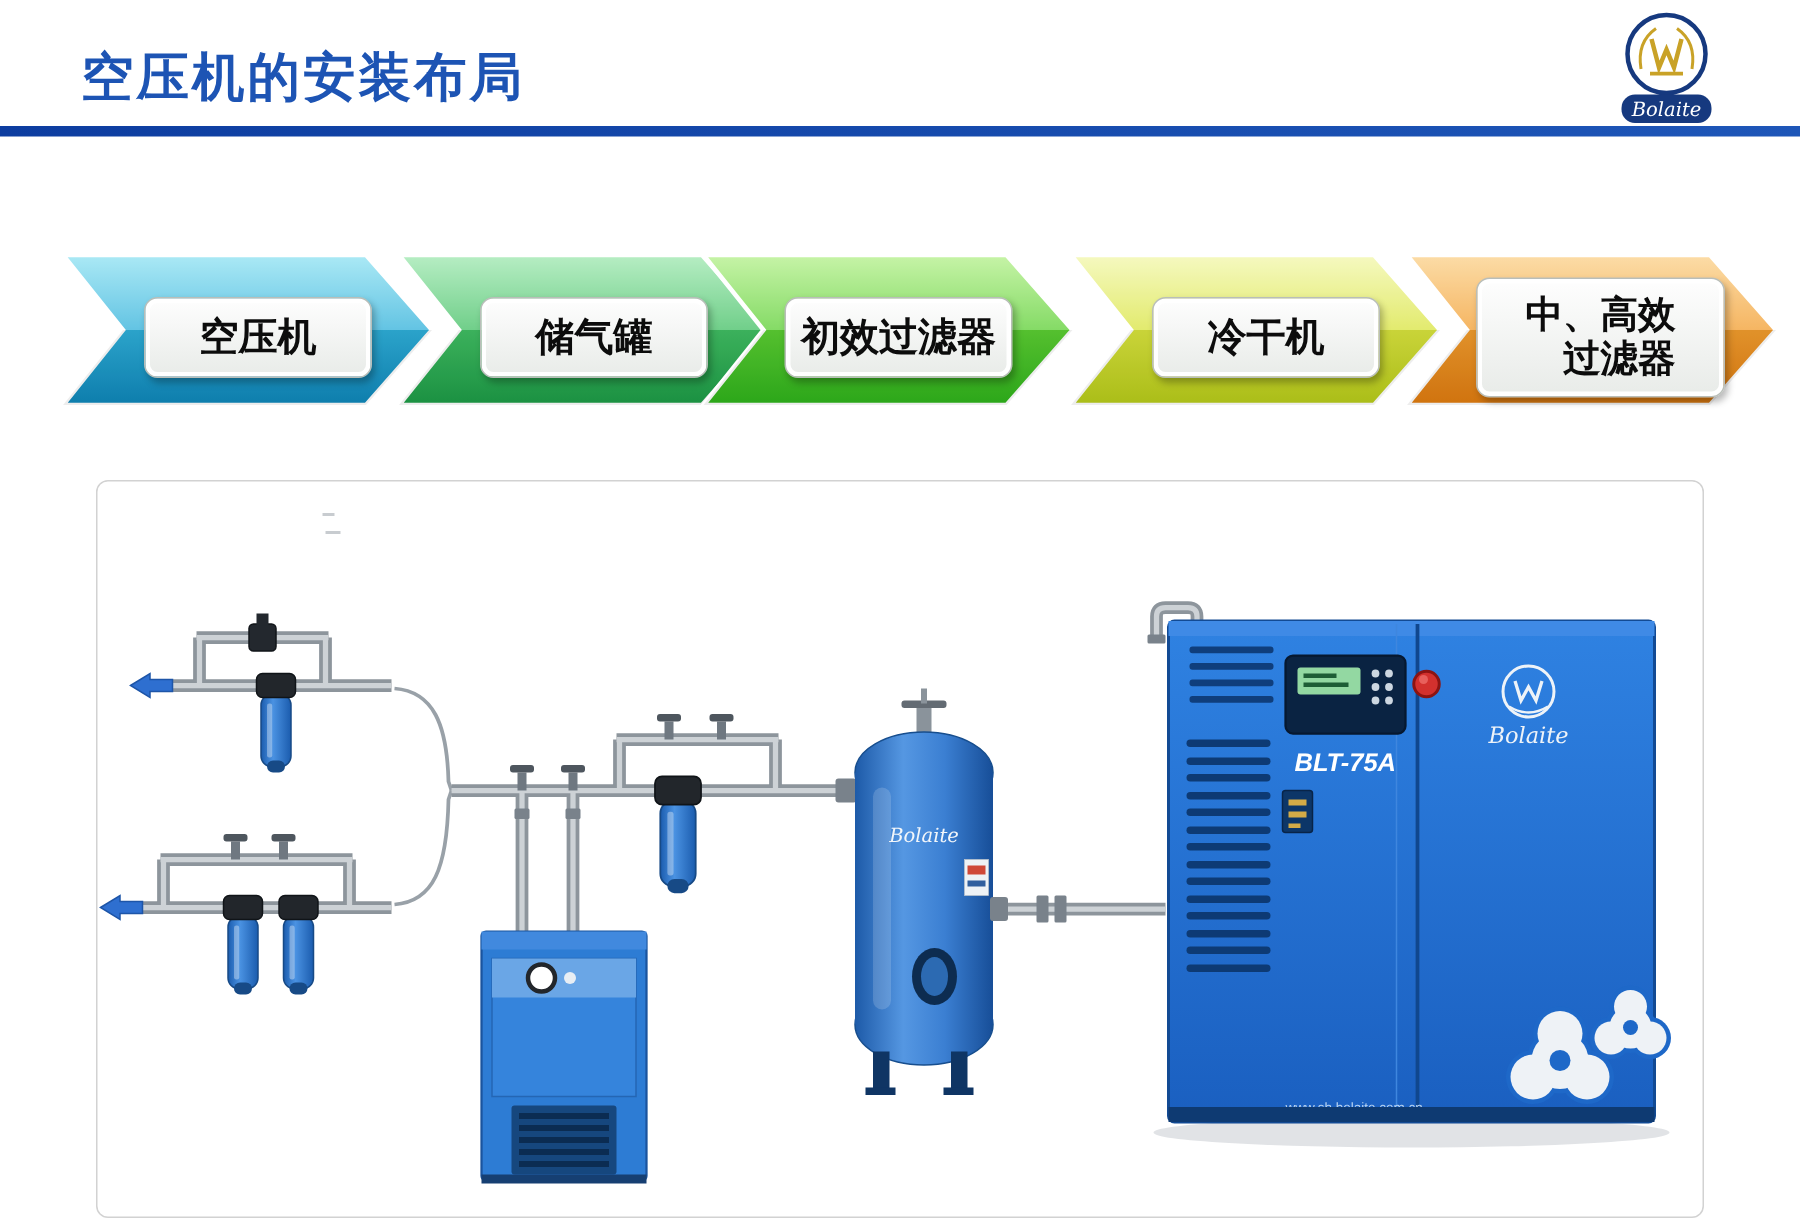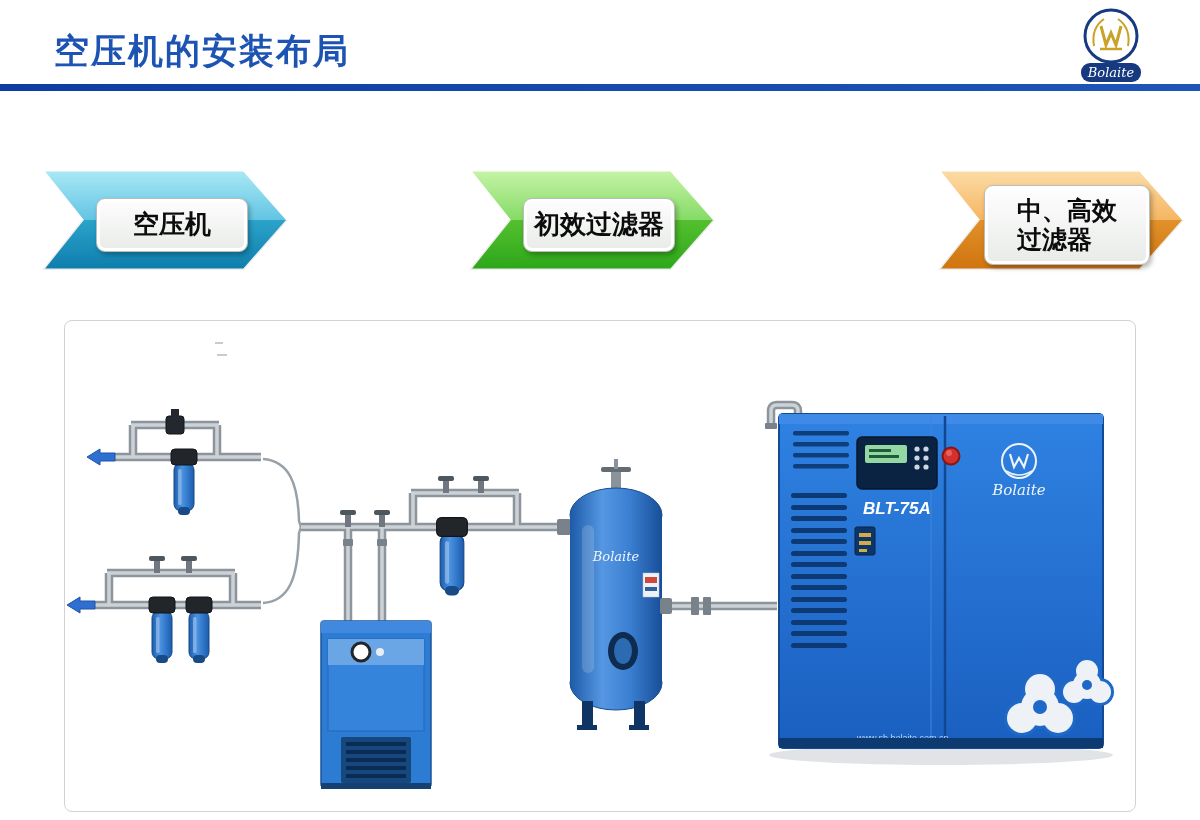--- a/index.html
+++ b/index.html
@@ -27,21 +27,21 @@
   .flow { position:absolute; left:0; top:168px; width:1200px; height:120px; }
   .step { position:absolute; top:0; width:250px; height:110px; }
   .step .chev { position:absolute; left:0; top:0; width:250px; height:104px; overflow:visible; }
   .lbl {
     position:absolute; left:56px; top:30px; width:152px; height:54px;
     background:linear-gradient(#fefefe,#e8ebe8);
     border:1px solid #b9beb9; border-radius:9px;
     box-shadow:2px 3px 5px rgba(0,0,0,.28), inset 0 0 0 3px #ffffff;
     display:flex; align-items:center; justify-content:center;
     font-size:26px; font-weight:bold; color:#0c0c0c;
-    text-align:left; white-space:pre-line; line-height:1.15;
+    text-align:right; white-space:pre-line; line-height:1.15;
   }
   .lbl-tall { left:48px; top:17px; width:166px; height:80px; font-size:25px; }
 
   
   .panel {
     position:absolute; left:64px; top:320px; width:1072px; height:492px;
     border:1px solid #d2d2d2; border-radius:8px; background:#fff;
   }
   .panel svg { display:block; width:1070px; height:490px; }
   text { user-select:none; }
@@ -75,37 +75,67 @@
           <stop offset="1" stop-color="#0f87ba"></stop>
         </linearGradient>
           </defs>
         <polygon points="2,2 204,2 248,52 204,102 2,102 42,52" fill="url(#g0)" stroke="#ffffff" stroke-width="3"></polygon>
         <polygon points="2,2 204,2 248,52 42,52" fill="#ffffff" opacity="0.25"></polygon>
         <polygon points="42,52 248,52 204,102 2,102" fill="#000000" opacity="0.07"></polygon>
       </svg>
       <div class="lbl">空压机</div>
     </div>
 
+    <div class="step" style="left:264px">
+      <svg class="chev" viewBox="0 0 250 104">
+        <defs>
+            <linearGradient id="g1" x1="0" y1="0" x2="0" y2="1">
+          <stop offset="0" stop-color="#9fe8b0"></stop>
+          <stop offset="0.5" stop-color="#41bf63"></stop>
+          <stop offset="1" stop-color="#1d9c47"></stop>
+        </linearGradient>
+          </defs>
+        <polygon points="2,2 204,2 248,52 204,102 2,102 42,52" fill="url(#g1)" stroke="#ffffff" stroke-width="3"></polygon>
+        <polygon points="2,2 204,2 248,52 42,52" fill="#ffffff" opacity="0.25"></polygon>
+        <polygon points="42,52 248,52 204,102 2,102" fill="#000000" opacity="0.07"></polygon>
+      </svg>
+      <div class="lbl">储气罐</div>
+    </div>
 
     <div class="step" style="left:467px">
       <svg class="chev" viewBox="0 0 250 104">
         <defs>
             <linearGradient id="g2" x1="0" y1="0" x2="0" y2="1">
           <stop offset="0" stop-color="#b4f08a"></stop>
           <stop offset="0.5" stop-color="#5ccf33"></stop>
           <stop offset="1" stop-color="#2fb31c"></stop>
         </linearGradient>
           </defs>
         <polygon points="2,2 204,2 248,52 204,102 2,102 42,52" fill="url(#g2)" stroke="#ffffff" stroke-width="3"></polygon>
         <polygon points="2,2 204,2 248,52 42,52" fill="#ffffff" opacity="0.25"></polygon>
         <polygon points="42,52 248,52 204,102 2,102" fill="#000000" opacity="0.07"></polygon>
       </svg>
       <div class="lbl">初效过滤器</div>
     </div>
 
+    <div class="step" style="left:712px">
+      <svg class="chev" viewBox="0 0 250 104">
+        <defs>
+            <linearGradient id="g3" x1="0" y1="0" x2="0" y2="1">
+          <stop offset="0" stop-color="#f2f7ac"></stop>
+          <stop offset="0.5" stop-color="#d9e43e"></stop>
+          <stop offset="1" stop-color="#b8cc1a"></stop>
+        </linearGradient>
+          </defs>
+        <polygon points="2,2 204,2 248,52 204,102 2,102 42,52" fill="url(#g3)" stroke="#ffffff" stroke-width="3"></polygon>
+        <polygon points="2,2 204,2 248,52 42,52" fill="#ffffff" opacity="0.25"></polygon>
+        <polygon points="42,52 248,52 204,102 2,102" fill="#000000" opacity="0.07"></polygon>
+      </svg>
+      <div class="lbl">冷干机</div>
+    </div>
 
     <div class="step" style="left:936px">
       <svg class="chev" viewBox="0 0 250 104">
         <defs>
             <linearGradient id="g4" x1="0" y1="0" x2="0" y2="1">
           <stop offset="0" stop-color="#fbd18a"></stop>
           <stop offset="0.5" stop-color="#f29d2e"></stop>
           <stop offset="1" stop-color="#e07c10"></stop>
         </linearGradient>
           </defs>

